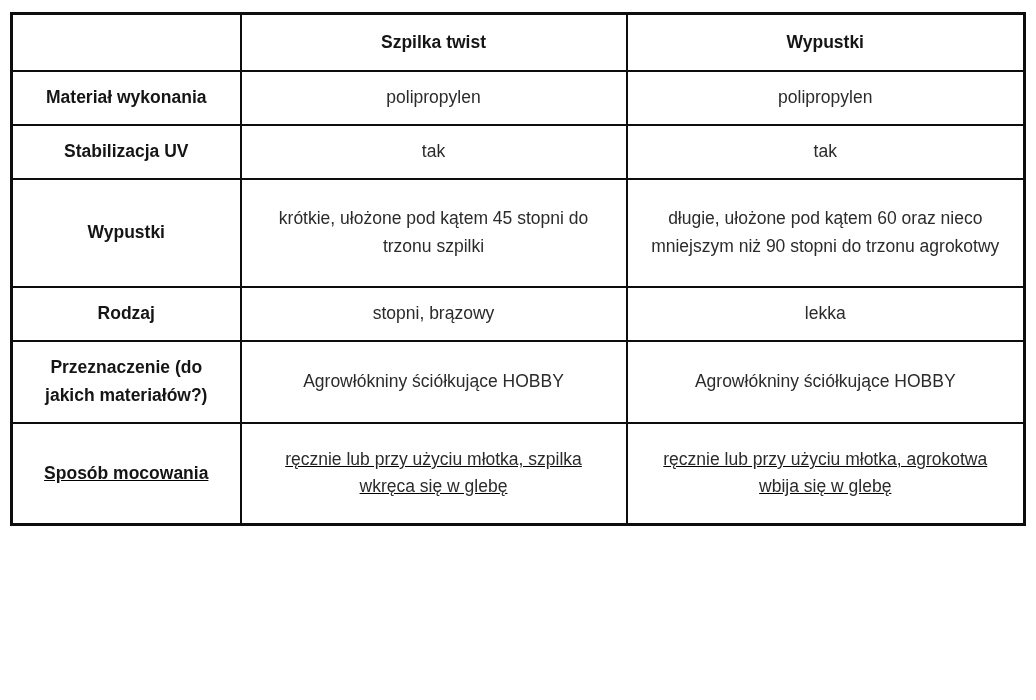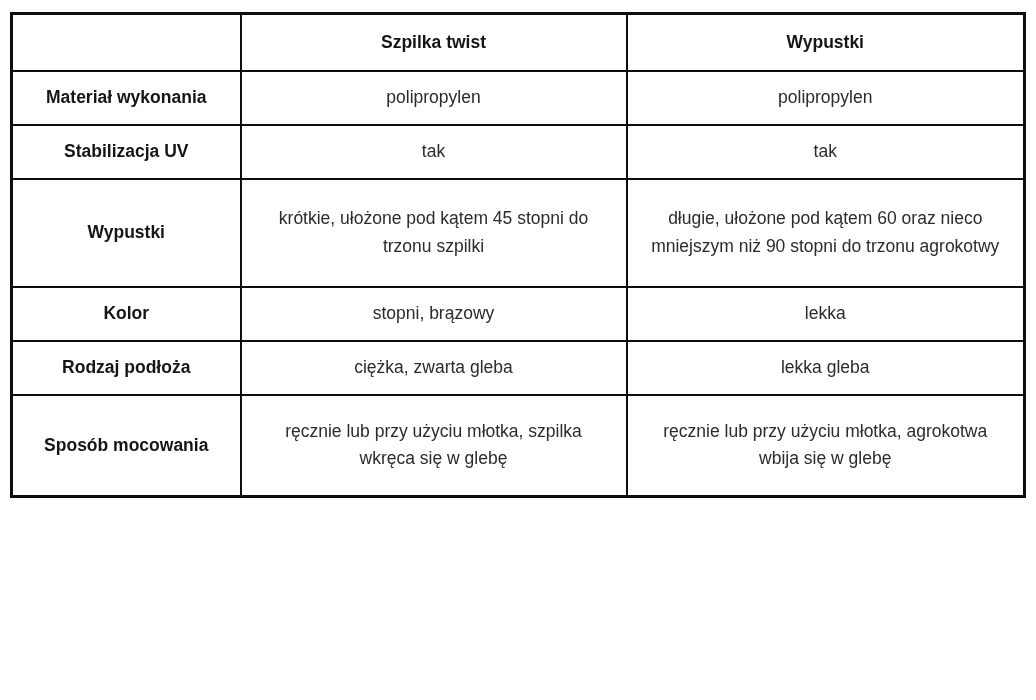--- a/index.html
+++ b/index.html
@@ -40,21 +40,21 @@
     overflow-wrap: break-word;
   }
   table.cmp th.rowlabel, table.cmp th.colhead {
     font-weight: 700;
     color: #151515;
   }
   tr.r-head   { height: 57px; }
   tr.r-std    { height: 54px; }
   tr.r-wyp    { height: 108px; }
   tr.r-przez  { height: 82px; }
-  tr.r-sposob { height: 102px; }
+  tr.r-sposob { height: 102px; text-decoration: underline; }
 </style>
 </head>
 <body>
 
 <div class="page">
   <table class="cmp">
     <colgroup>
         <col class="c1">
         <col class="c2">
         <col class="c3">
@@ -74,28 +74,28 @@
       <th class="rowlabel">Stabilizacja UV</th>
       <td>tak</td>
       <td>tak</td>
     </tr>
     <tr class="r-wyp">
       <th class="rowlabel">Wypustki</th>
       <td>krótkie, ułożone pod kątem 45 stopni do trzonu szpilki</td>
       <td>długie, ułożone pod kątem 60 oraz nieco mniejszym niż 90 stopni do trzonu agrokotwy</td>
     </tr>
     <tr class="r-std">
-      <th class="rowlabel">Kolor</th>
+      <th class="rowlabel">Rodzaj</th>
       <td>stopni, brązowy</td>
       <td>lekka</td>
     </tr>
-    <tr class="r-std">
-      <th class="rowlabel">Rodzaj podłoża</th>
-      <td>ciężka, zwarta gleba</td>
-      <td>lekka gleba</td>
+    <tr class="r-przez">
+      <th class="rowlabel">Przeznaczenie (do jakich materiałów?)</th>
+      <td>Agrowłókniny ściółkujące HOBBY</td>
+      <td>Agrowłókniny ściółkujące HOBBY</td>
     </tr>
     <tr class="r-sposob">
       <th class="rowlabel">Sposób mocowania</th>
       <td>ręcznie lub przy użyciu młotka, szpilka wkręca się w glebę</td>
       <td>ręcznie lub przy użyciu młotka, agrokotwa wbija się w glebę</td>
     </tr>
   </tbody>
     </table>
 </div>
 

